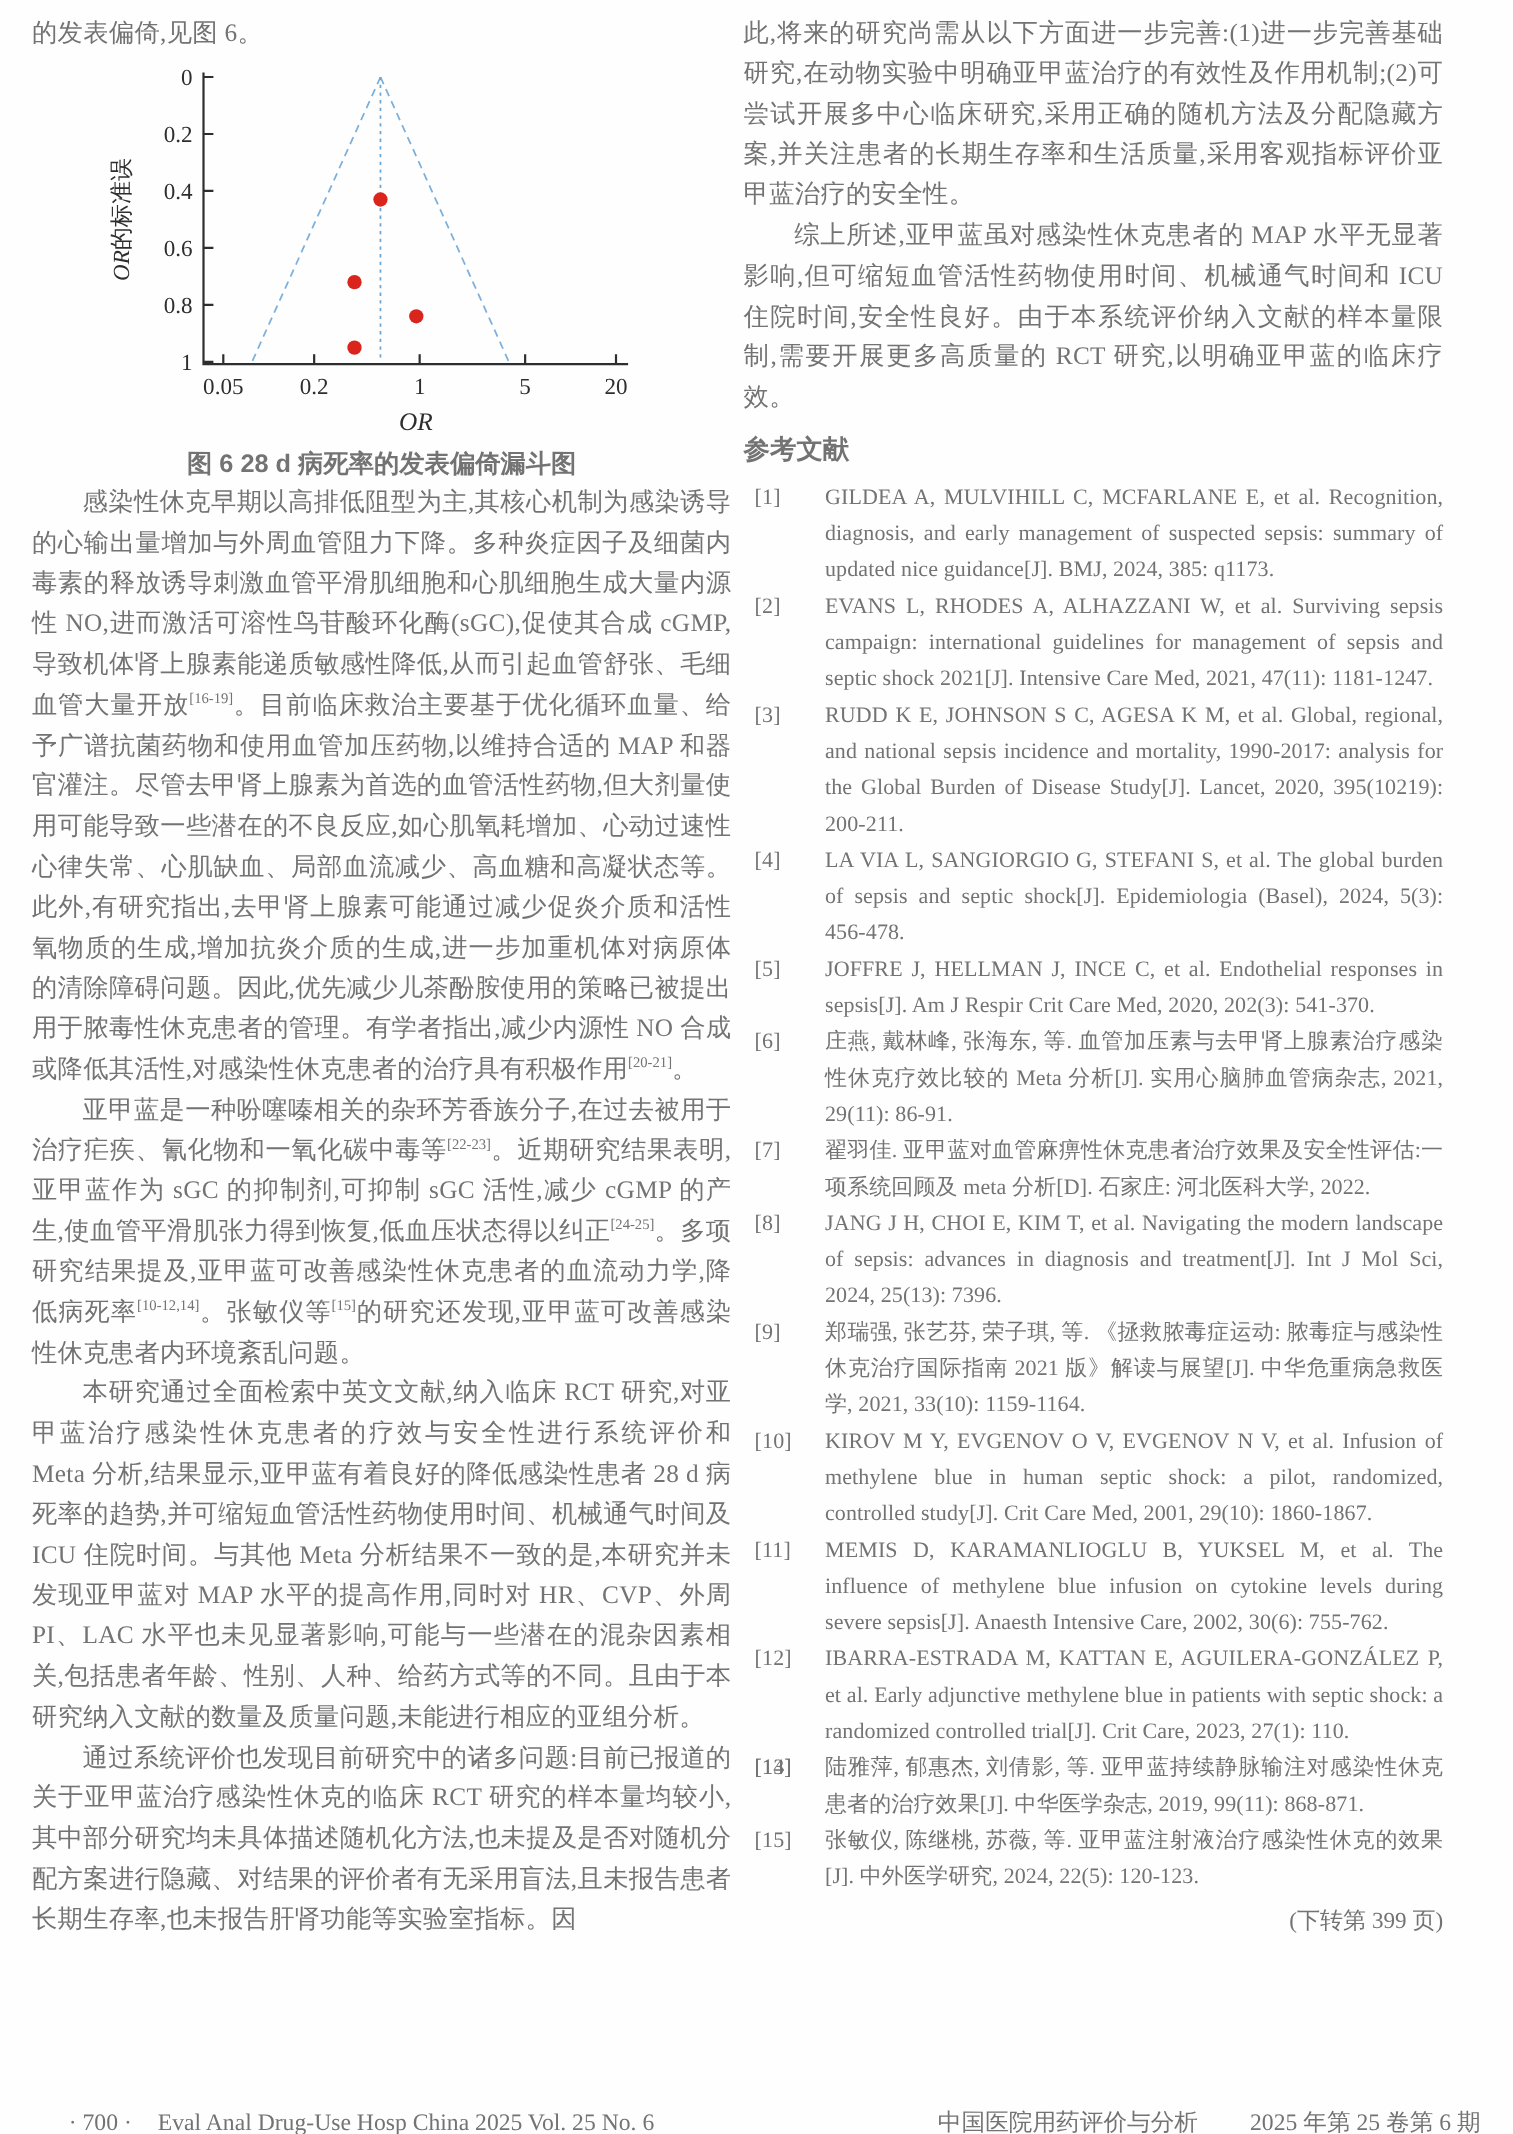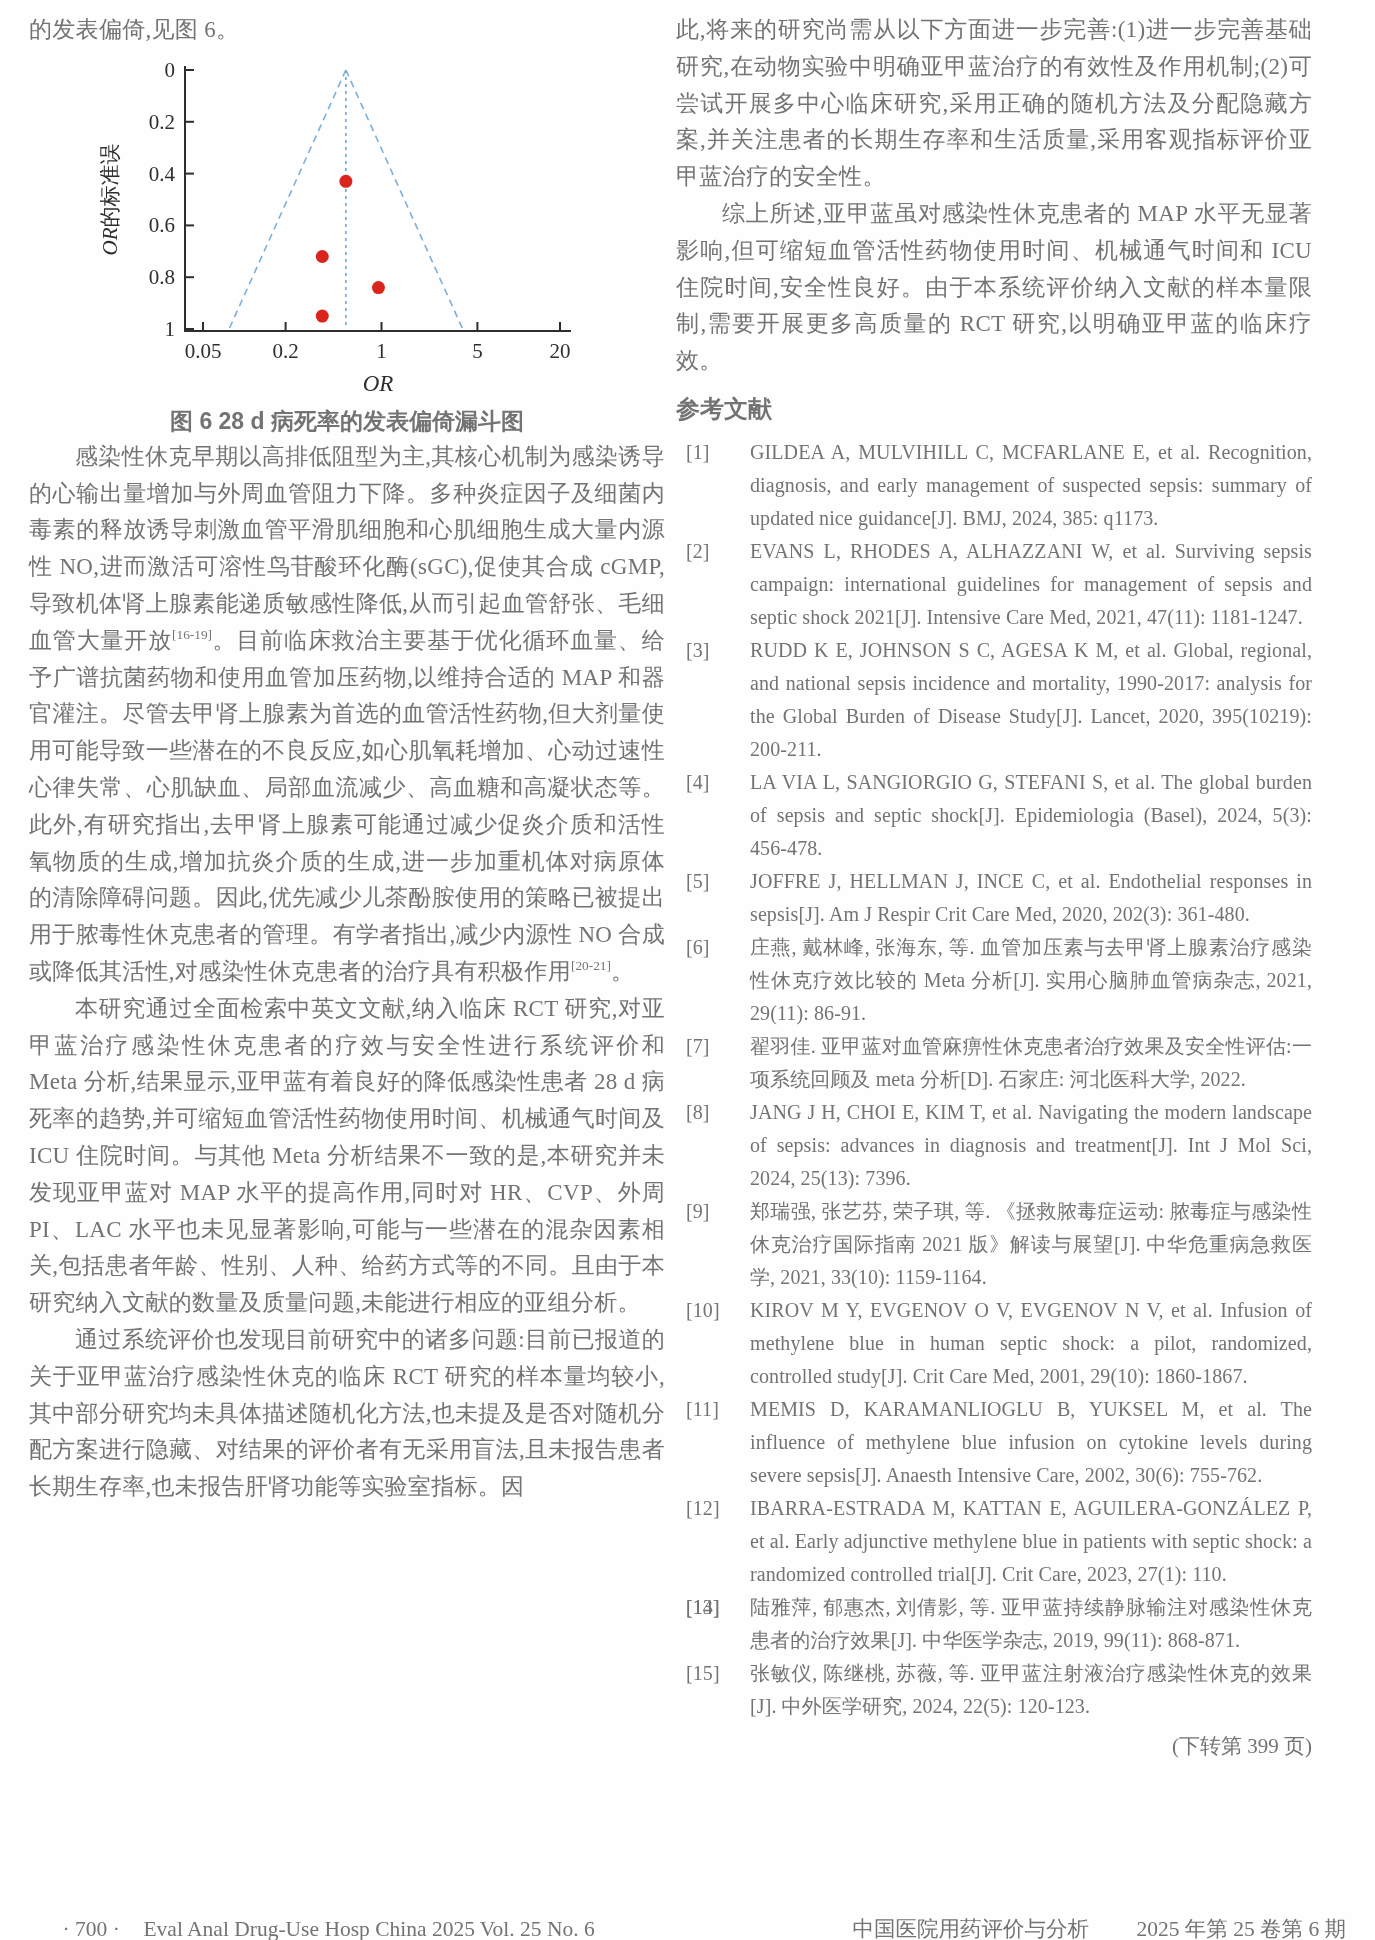--- a/index.html
+++ b/index.html
@@ -129,20 +129,21 @@
           <text class="axis-label-cn" transform="translate(88 150.5) rotate(-90)" text-anchor="middle"><tspan class="it">OR</tspan>的标准误</text>
         </svg>
       <figcaption class="fig-caption">图 6   28 d 病死率的发表偏倚漏斗图</figcaption>
     </figure>
 
 
     <div>
 
         <p class="body-text indent">感染性休克早期以高排低阻型为主,其核心机制为感染诱导的心输出量增加与外周血管阻力下降。多种炎症因子及细菌内毒素的释放诱导刺激血管平滑肌细胞和心肌细胞生成大量内源性 NO,进而激活可溶性鸟苷酸环化酶(sGC),促使其合成 cGMP,导致机体肾上腺素能递质敏感性降低,从而引起血管舒张、毛细血管大量开放<sup class="ref-sup">[16-19]</sup>。目前临床救治主要基于优化循环血量、给予广谱抗菌药物和使用血管加压药物,以维持合适的 MAP 和器官灌注。尽管去甲肾上腺素为首选的血管活性药物,但大剂量使用可能导致一些潜在的不良反应,如心肌氧耗增加、心动过速性心律失常、心肌缺血、局部血流减少、高血糖和高凝状态等。此外,有研究指出,去甲肾上腺素可能通过减少促炎介质和活性氧物质的生成,增加抗炎介质的生成,进一步加重机体对病原体的清除障碍问题。因此,优先减少儿茶酚胺使用的策略已被提出用于脓毒性休克患者的管理。有学者指出,减少内源性 NO 合成或降低其活性,对感染性休克患者的治疗具有积极作用<sup class="ref-sup">[20-21]</sup>。</p>
 
+        <p class="body-text indent">亚甲蓝是一种吩噻嗪相关的杂环芳香族分子,在过去被用于治疗疟疾、氰化物和一氧化碳中毒等<sup class="ref-sup">[22-23]</sup>。近期研究结果表明,亚甲蓝作为 sGC 的抑制剂,可抑制 sGC 活性,减少 cGMP 的产生,使血管平滑肌张力得到恢复,低血压状态得以纠正<sup class="ref-sup">[24-25]</sup>。多项研究结果提及,亚甲蓝可改善感染性休克患者的血流动力学,降低病死率<sup class="ref-sup">[10-12,14]</sup>。张敏仪等<sup class="ref-sup">[15]</sup>的研究还发现,亚甲蓝可改善感染性休克患者内环境紊乱问题。</p>
 
         <p class="body-text indent">本研究通过全面检索中英文文献,纳入临床 RCT 研究,对亚甲蓝治疗感染性休克患者的疗效与安全性进行系统评价和 Meta 分析,结果显示,亚甲蓝有着良好的降低感染性患者 28 d 病死率的趋势,并可缩短血管活性药物使用时间、机械通气时间及 ICU 住院时间。与其他 Meta 分析结果不一致的是,本研究并未发现亚甲蓝对 MAP 水平的提高作用,同时对 HR、CVP、外周 PI、LAC 水平也未见显著影响,可能与一些潜在的混杂因素相关,包括患者年龄、性别、人种、给药方式等的不同。且由于本研究纳入文献的数量及质量问题,未能进行相应的亚组分析。</p>
 
         <p class="body-text indent">通过系统评价也发现目前研究中的诸多问题:目前已报道的关于亚甲蓝治疗感染性休克的临床 RCT 研究的样本量均较小,其中部分研究均未具体描述随机化方法,也未提及是否对随机分配方案进行隐藏、对结果的评价者有无采用盲法,且未报告患者长期生存率,也未报告肝肾功能等实验室指标。因</p>
       </div>
   </div>
 
   <div class="col col-right">
     <p class="body-text cont">此,将来的研究尚需从以下方面进一步完善:(1)进一步完善基础研究,在动物实验中明确亚甲蓝治疗的有效性及作用机制;(2)可尝试开展多中心临床研究,采用正确的随机方法及分配隐藏方案,并关注患者的长期生存率和生活质量,采用客观指标评价亚甲蓝治疗的安全性。</p>
     <p class="body-text indent">综上所述,亚甲蓝虽对感染性休克患者的 MAP 水平无显著影响,但可缩短血管活性药物使用时间、机械通气时间和 ICU 住院时间,安全性良好。由于本系统评价纳入文献的样本量限制,需要开展更多高质量的 RCT 研究,以明确亚甲蓝的临床疗效。</p>
@@ -166,21 +167,21 @@
           <span class="ref-text">RUDD K E, JOHNSON S C, AGESA K M, et al. Global, regional, and national sepsis incidence and mortality, 1990-2017: analysis for the Global Burden of Disease Study[J]. Lancet, 2020, 395(10219): 200-211.</span>
         </li>
 
         <li class="ref-item">
           <span class="ref-num">[4]</span>
           <span class="ref-text">LA VIA L, SANGIORGIO G, STEFANI S, et al. The global burden of sepsis and septic shock[J]. Epidemiologia (Basel), 2024, 5(3): 456-478.</span>
         </li>
 
         <li class="ref-item">
           <span class="ref-num">[5]</span>
-          <span class="ref-text">JOFFRE J, HELLMAN J, INCE C, et al. Endothelial responses in sepsis[J]. Am J Respir Crit Care Med, 2020, 202(3): 361-480.</span>
+          <span class="ref-text">JOFFRE J, HELLMAN J, INCE C, et al. Endothelial responses in sepsis[J]. Am J Respir Crit Care Med, 2020, 202(3): 541-370.</span>
         </li>
 
         <li class="ref-item">
           <span class="ref-num">[6]</span>
           <span class="ref-text">庄燕, 戴林峰, 张海东, 等. 血管加压素与去甲肾上腺素治疗感染性休克疗效比较的 Meta 分析[J]. 实用心脑肺血管病杂志, 2021, 29(11): 86-91.</span>
         </li>
 
         <li class="ref-item">
           <span class="ref-num">[7]</span>
           <span class="ref-text">翟羽佳. 亚甲蓝对血管麻痹性休克患者治疗效果及安全性评估:一项系统回顾及 meta 分析[D]. 石家庄: 河北医科大学, 2022.</span>

